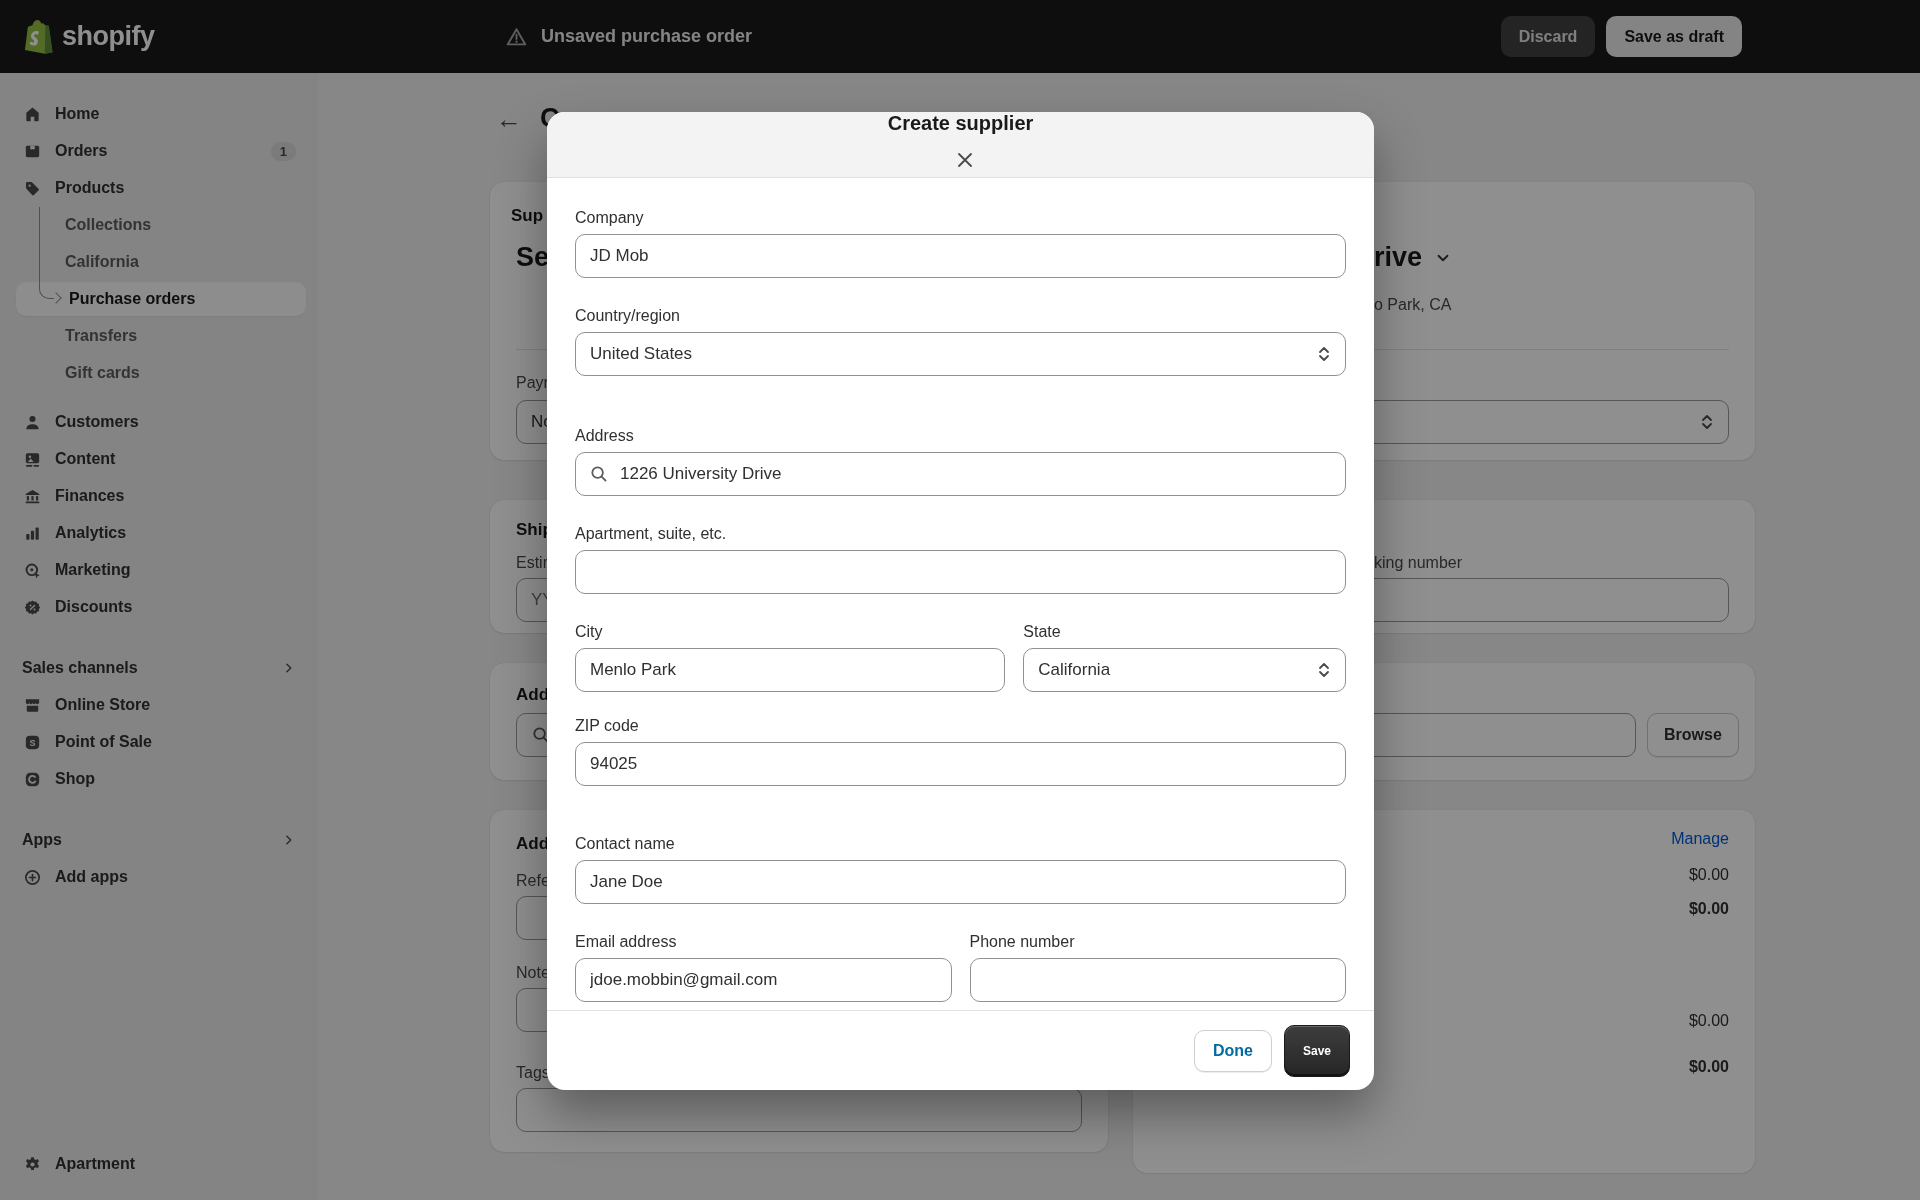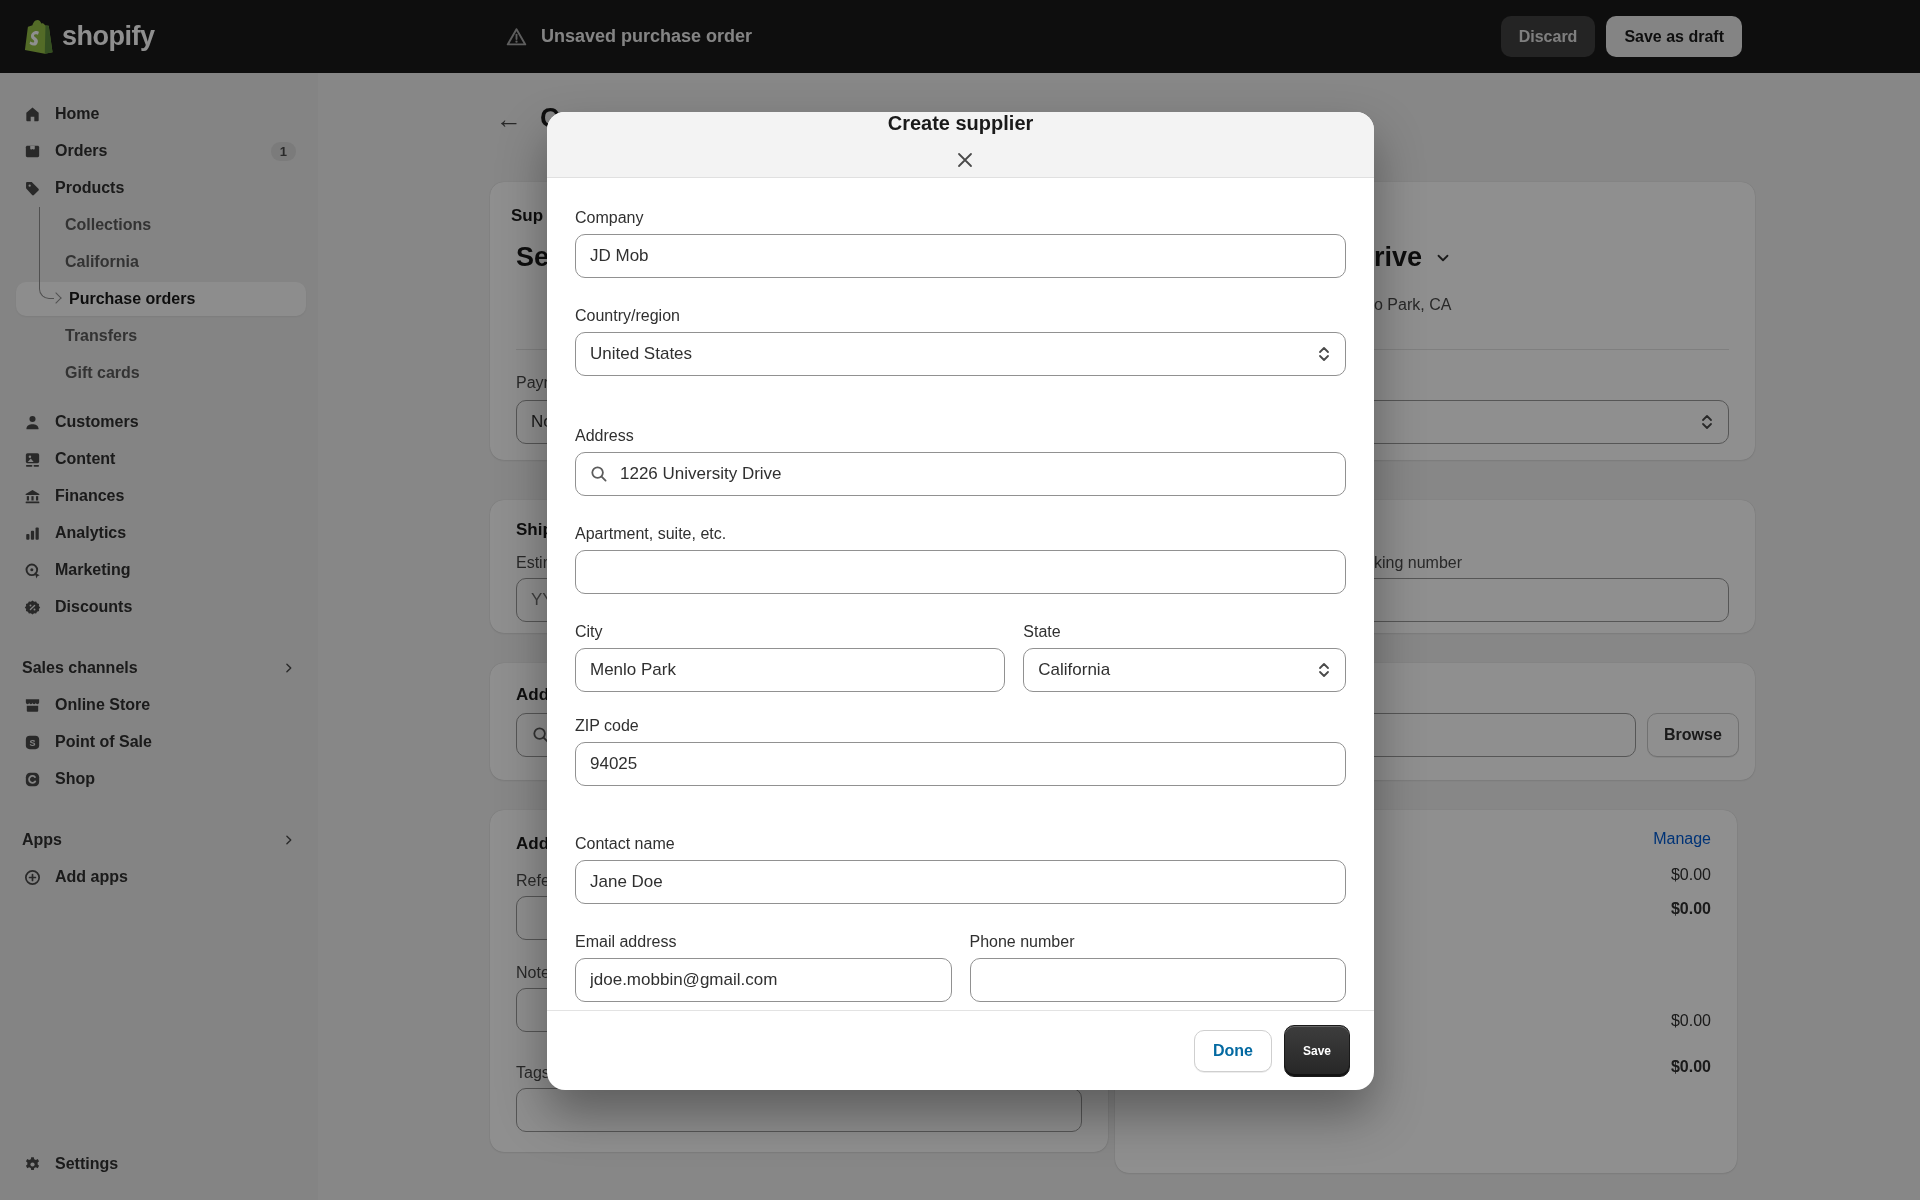--- a/index.html
+++ b/index.html
@@ -44,21 +44,21 @@
   .content { position:absolute; left:172px; top:0; width:1265px; height:100%; }
   .page-header { position:absolute; left:6px; top:30px; display:flex; align-items:center; gap:18px; }
   .back-arrow { font-size:26px; color:#4a4a4a; line-height:1; }
   .page-title { font-size:27px; font-weight:700; color:#1a1a1a; }
   .card { position:absolute; background:#ffffff; border-radius:14px;
     box-shadow:0 1px 2px rgba(0,0,0,.08), 0 0 1px rgba(0,0,0,.2); }
   .card-supplier { left:0; top:109px; width:1265px; height:278px; }
   .card-shipping { left:0; top:427px; width:1265px; height:133px; }
   .card-products { left:0; top:590px; width:1265px; height:117px; }
   .card-details  { left:0; top:737px; width:618px;  height:342px; }
-  .card-cost     { left:625px; top:737px; width:622px; height:363px; }
+  .card-cost     { left:643px; top:737px; width:622px; height:363px; }
   .c-abs { position:absolute; }
   .c-head { font-size:17px; font-weight:700; color:#1a1a1a; }
   .c-label { font-size:16px; color:#4a4a4a; }
   .c-bigname { font-size:27px; font-weight:700; color:#1a1a1a; display:flex; align-items:center; gap:12px; }
   .c-divider { border-top:1px solid #e3e3e3; }
   .g-input, .g-select { background:#fff; border:1px solid #999; border-radius:10px; height:44px;
     font-size:17px; color:#303030; display:flex; align-items:center; padding:0 14px; }
   .g-select { justify-content:space-between; }
   .g-real-input { background:#fff; border:1px solid #999; border-radius:10px; height:44px;
     font-size:17px; color:#303030; padding:0 14px; width:100%; }
@@ -319,21 +319,21 @@
   </div>
 
   <div class="settings-row">
     <div class="nav-item">
       <span class="nav-icon">
         <svg width="19" height="19" viewBox="0 0 20 20">
             <path fill="#4a4a4a" d="M8.6 2.3h2.8l.4 2.1 1.8.8 1.9-1.1 1.4 2.5-1.5 1.4v2l1.5 1.4-1.4 2.5-1.9-1.1-1.8.8-.4 2.1H8.6l-.4-2.1-1.8-.8-1.9 1.1-1.4-2.5 1.5-1.4V8l-1.5-1.4 1.4-2.5 1.9 1.1 1.8-.8Z"></path>
             <circle cx="10" cy="10" r="2.2" fill="#ebebeb"></circle>
           </svg>
       </span>
-      <span>Settings</span>
+      <span>Apartment</span>
     </div>
   </div>
 </div>
 
 <div class="bg-main">
   <div class="content">
     <div class="page-header">
       <span class="back-arrow">←</span>
       <span class="page-title">C</span>
     </div>

